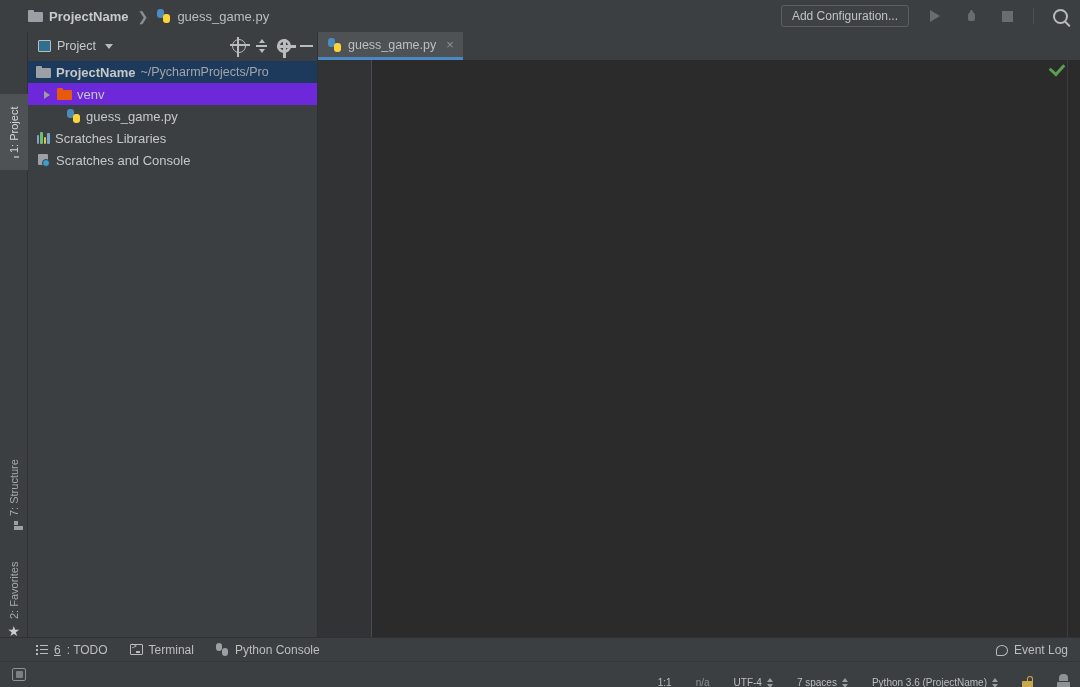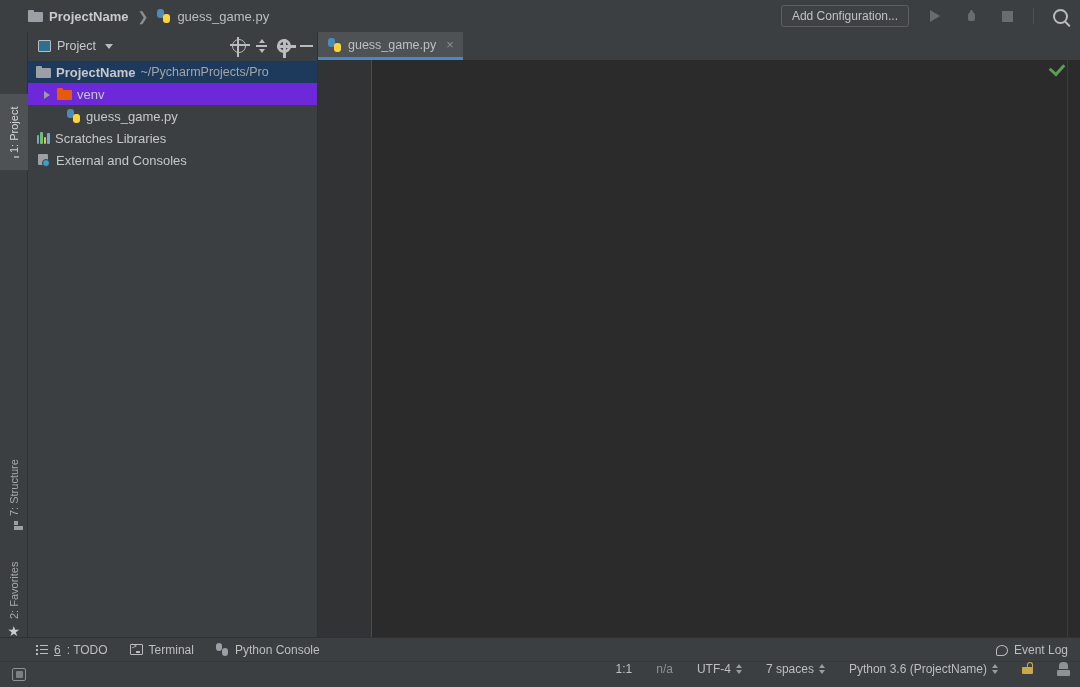--- a/index.html
+++ b/index.html
@@ -347,22 +347,22 @@
   .ic-sbwin{
     width:14px;height:13px;border:1.5px solid #8f9294;border-radius:2px;
     position:relative;display:inline-block;
   }
   .ic-sbwin::after{
     content:"";position:absolute;left:2.5px;top:2px;width:7px;height:7px;
     background:#7c7f81;border-radius:1px;
   }
   .sb-right {
     position: absolute; right: 10px; top: 0; height: 26px;
-    display: flex; align-items: flex-start; gap: 24px;
-    font-size: 12px; color: #bcbebf;
+    display: flex; align-items: flex-end; gap: 24px;
+    font-size: 10px; color: #bcbebf;
   }
   .sb-item { display:flex; align-items:center; gap:4px; white-space: nowrap; }
   .sb-dim { color: #8e9193; }
   .updown {
     display:inline-flex; flex-direction:column; gap:2px; margin-left:1px;
   }
   .updown .u{width:0;height:0;border-left:3px solid transparent;border-right:3px solid transparent;border-bottom:4px solid #9a9d9f;}
   .updown .d{width:0;height:0;border-left:3px solid transparent;border-right:3px solid transparent;border-top:4px solid #9a9d9f;}
   .ic-lock{
     width:11px;height:12px;position:relative;display:inline-block;
@@ -477,21 +477,21 @@
               <i></i>
             </span>
           <span>Scratches Libraries</span>
         </div>
 
         <div class="trow" style="padding-left:9px;">
           <span class="scratch-ico">
               <span class="pg"></span>
               <span class="cl"></span>
             </span>
-          <span>External and Consoles</span>
+          <span>Scratches and Console</span>
         </div>
 
       </div>
     </div>
 
     <div class="editor-area">
       <div class="tabbar">
         <div class="etab">
           <span class="py-icon">
             <span class="pb pb1"></span>

